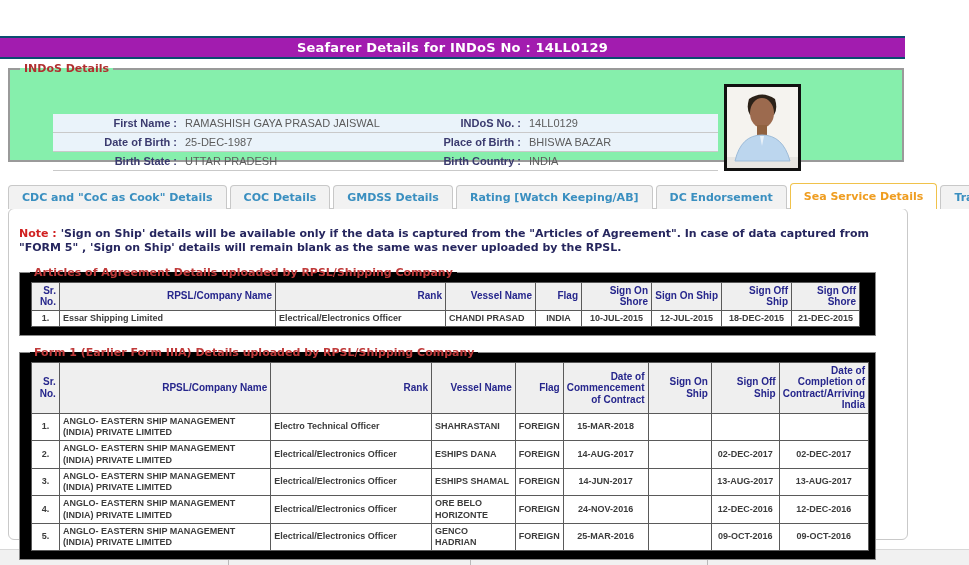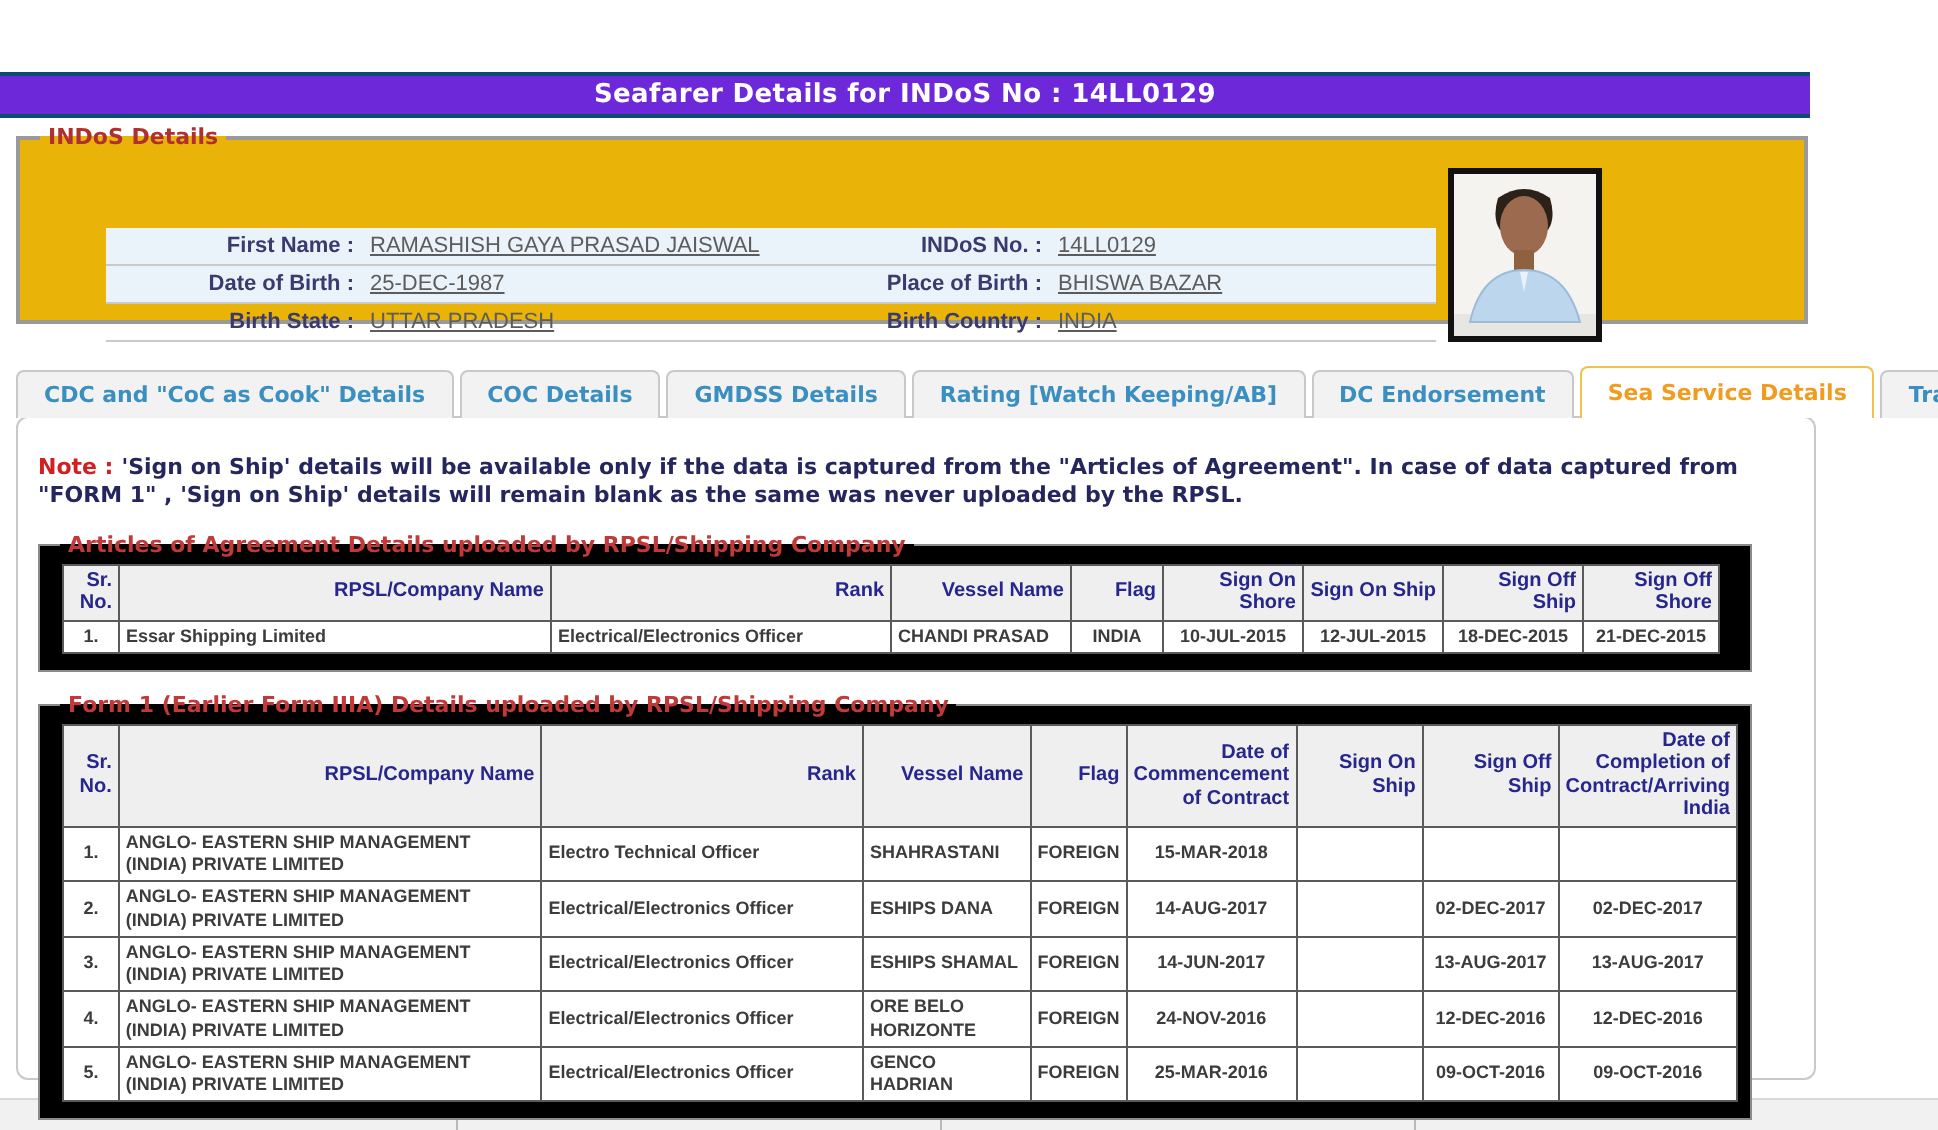--- a/index.html
+++ b/index.html
@@ -1,45 +1,45 @@
 <!DOCTYPE html>
 <html><head>
 <meta charset="utf-8">
 <style>
   html,body{margin:0;padding:0;background:#fff;font-family:"Liberation Sans",sans-serif;}
   .stage{position:relative;width:969px;height:565px;background:#fff;overflow:hidden;}
 
   
   .title-bar{
     position:absolute;left:0;top:36px;width:905px;height:19px;
-    background:#6d28d9;border-top:2px solid #0B4D70;border-bottom:2px solid #0B4D70;
+    background:#a21caf;border-top:2px solid #0B4D70;border-bottom:2px solid #0B4D70;
     color:#fff;font-weight:bold;font-size:13px;text-align:center;line-height:19px;
     font-family:"DejaVu Sans",sans-serif;letter-spacing:.2px;
   }
 
   
   fieldset{margin:0;}
   .indos-fs{
     position:absolute;left:8px;top:62px;width:880px;height:86px;
-    border:2px solid #9a9a9a;background:#eab308;padding:4px 6px 6px 6px;
+    border:2px solid #9a9a9a;background:#86efac;padding:4px 6px 6px 6px;
   }
   .indos-fs legend,.tbl-fs legend{
     font-size:11px;font-weight:bold;color:#B03030;padding:0 4px;margin-left:4px;
     font-family:"DejaVu Sans",sans-serif;
   }
   .indos-body{display:flex;align-items:flex-end;}
   .indos-grid{margin-left:37px;width:665px;margin-top:2px;}
   .ind-row{
     display:grid;grid-template-columns:128px 232px 112px 1fr;
     height:18px;line-height:18px;border-bottom:1px solid #c9c9c9;
     font-size:11px;
   }
   .ind-row.alt{background:#EAF3FA;}
   .ind-label{font-weight:bold;color:#3A3A6E;text-align:right;padding-right:4px;white-space:nowrap;}
-  .ind-value{color:#5c5c5c;padding-left:4px;white-space:nowrap;overflow:hidden;text-decoration:underline;}
+  .ind-value{color:#5c5c5c;padding-left:4px;white-space:nowrap;overflow:hidden;}
 
   .photo-frame{
     margin-left:6px;margin-top:5px;width:71px;height:81px;
     border:3px solid #111;background:#fbfbf9;flex:none;
   }
   .photo-frame svg{display:block;}
 
   
   .tab-bar{
     position:absolute;left:8px;top:185px;width:900px;height:24px;
@@ -146,21 +146,21 @@
       <div class="tab">COC Details</div>
       <div class="tab">GMDSS Details</div>
       <div class="tab">Rating [Watch Keeping/AB]</div>
       <div class="tab">DC Endorsement</div>
       <div class="tab active">Sea Service Details</div>
       <div class="tab">Training Details</div>
     </div>
 
   <div class="panel">
     <div class="note">
-      <span class="note-prefix">Note :</span><span>'Sign on Ship' details will be available only if the data is captured from the "Articles of Agreement". In case of data captured from "FORM 1" , 'Sign on Ship' details will remain blank as the same was never uploaded by the RPSL.</span>
+      <span class="note-prefix">Note :</span><span>'Sign on Ship' details will be available only if the data is captured from the "Articles of Agreement". In case of data captured from "FORM 5" , 'Sign on Ship' details will remain blank as the same was never uploaded by the RPSL.</span>
     </div>
 
     <fieldset class="tbl-fs">
       <legend>Articles of Agreement Details uploaded by RPSL/Shipping Company</legend>
       <table class="data" id="table-0">
           <colgroup>
             <col style="width: 28px;">
             <col style="width: 216px;">
             <col style="width: 170px;">
             <col style="width: 90px;">

